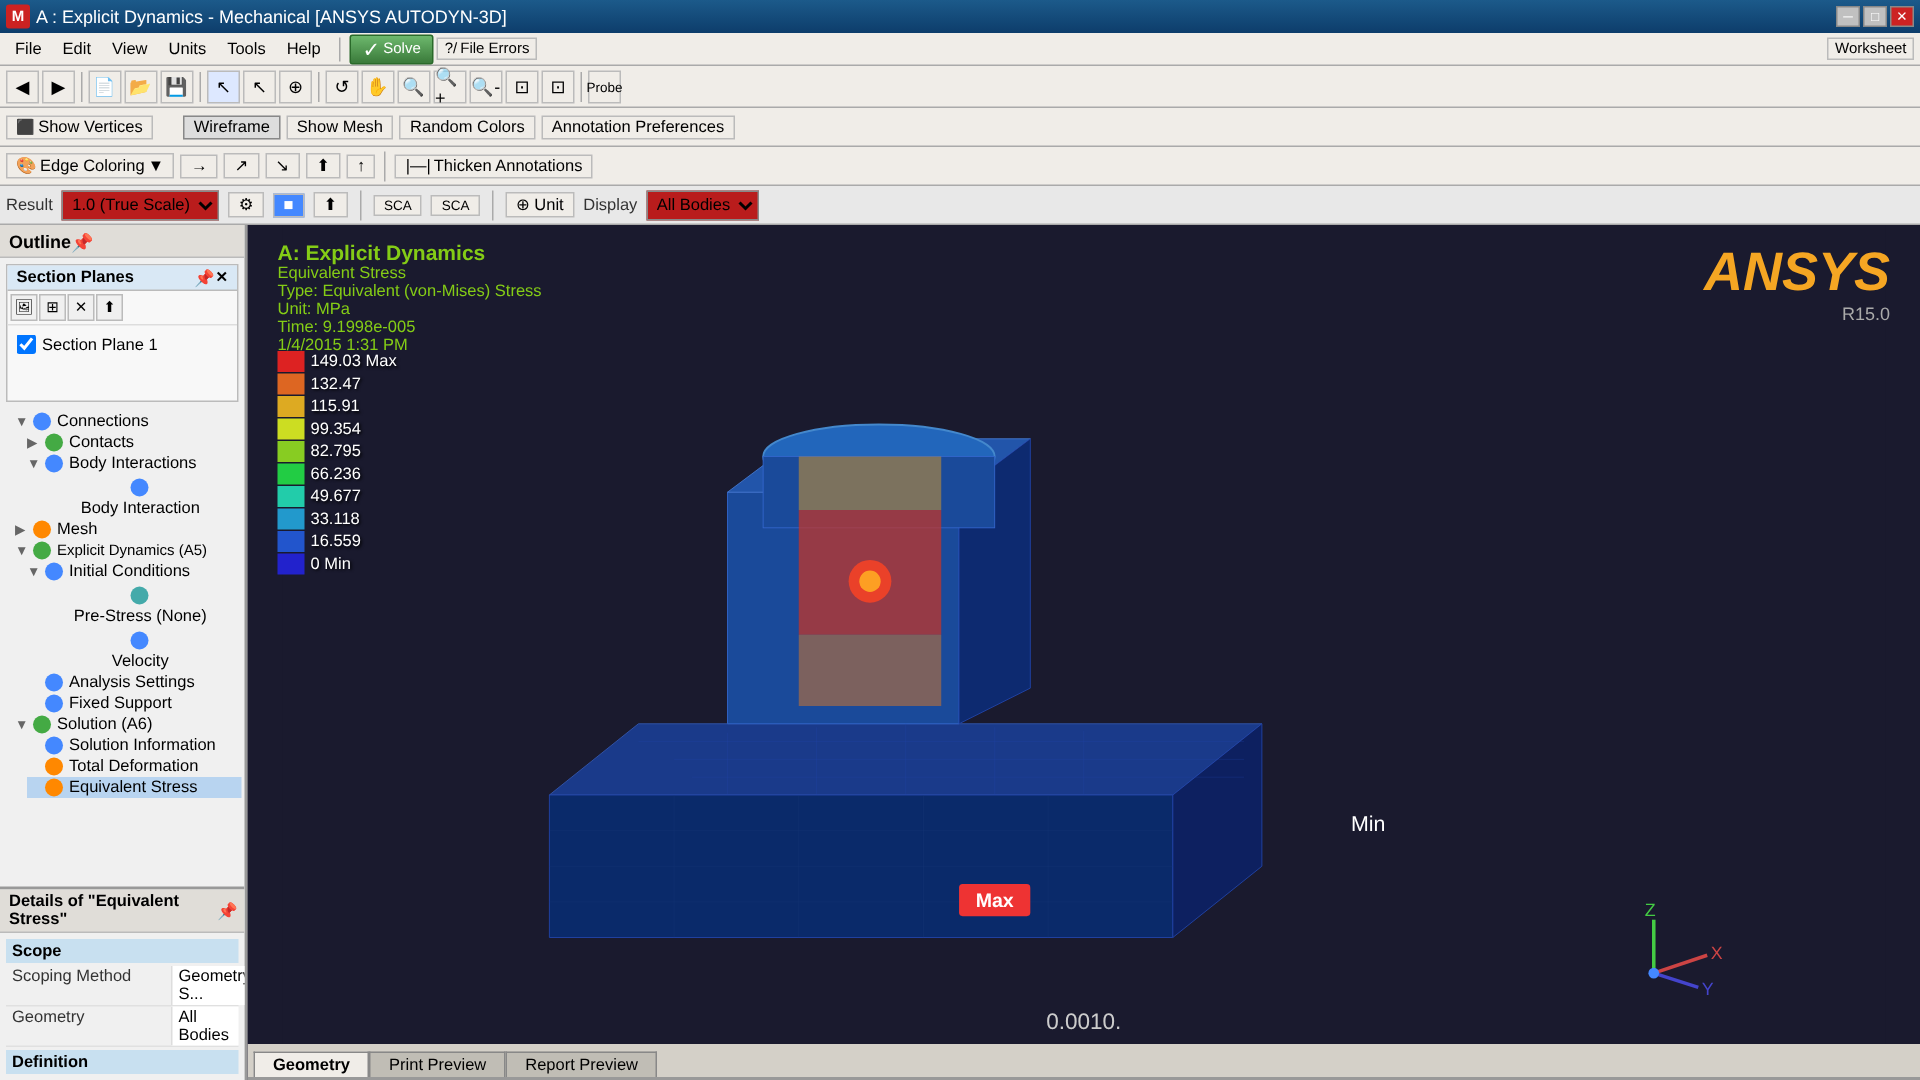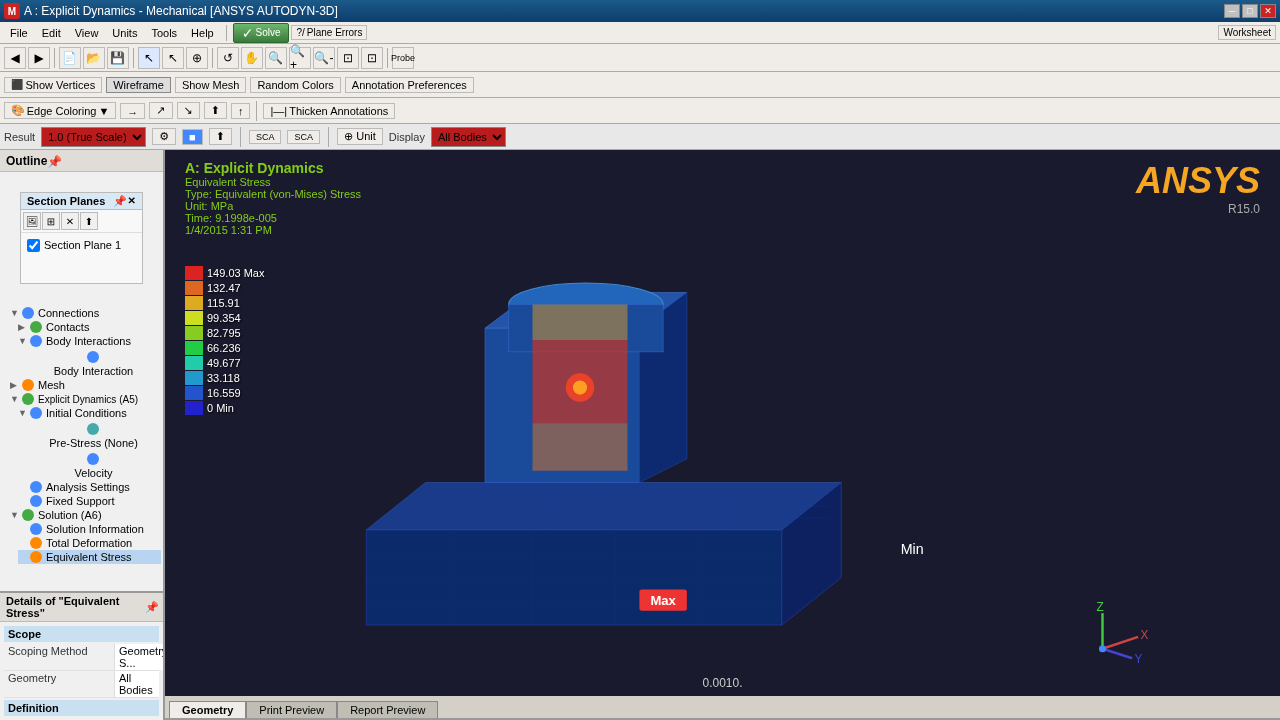--- a/index.html
+++ b/index.html
@@ -53,21 +53,21 @@
     #toolbar2 {
       height: 26px;
       background: #f0ede8;
       display: flex;
       align-items: center;
       padding: 0 4px;
       border-bottom: 1px solid #aaa;
       gap: 4px;
     }
     .tb2-btn { padding: 1px 6px; background: #f0ede8; border: 1px solid #bbb; font-size: 11px; cursor: pointer; display: flex; align-items: center; gap: 2px; }
-    .tb2-active { background: #ddd; border: 1px solid #888; }
+    .tb2-active { background: #ddd; border: 1px solid #888; margin-left: 16px; }
 
     
     #toolbar3 {
       height: 26px;
       background: #f0ede8;
       display: flex;
       align-items: center;
       padding: 0 4px;
       border-bottom: 1px solid #aaa;
       gap: 4px;
@@ -111,37 +111,37 @@
       align-items: center;
       padding: 0 6px;
       font-size: 12px;
       font-weight: bold;
     }
 
     
     #section-planes-panel {
       background: #f8f8f8;
       border: 1px solid #bbb;
-      margin: 20px;
+      margin: 4px;
       flex-shrink: 0;
     }
     #section-planes-header {
       background: #d9e8f5;
       border-bottom: 1px solid #bbb;
       padding: 2px 6px;
       font-size: 11px;
       font-weight: bold;
       display: flex;
       align-items: center;
       justify-content: space-between;
     }
     #section-planes-toolbar { display: flex; gap: 1px; padding: 2px; border-bottom: 1px solid #ddd; }
     .sp-btn { width: 18px; height: 18px; font-size: 10px; border: 1px solid #bbb; background: #f0f0f0; display: flex; align-items: center; justify-content: center; cursor: pointer; }
     #section-planes-content { padding: 4px; min-height: 50px; }
-    .sp-item { display: flex; gap: 4px; font-size: 11px; padding: 2px; }
+    .sp-item { display: flex; align-items: center; gap: 4px; font-size: 11px; padding: 2px; }
 
     
     #tree-area { flex: 1; overflow-y: auto; padding: 2px; font-size: 11px; }
     .tree-node { padding: 1px 0; display: flex; align-items: center; gap: 2px; white-space: nowrap; cursor: pointer; }
     .tree-indent-1 { margin-left: 8px; }
     .tree-indent-2 { margin-left: 16px; }
     .tree-indent-3 { margin-left: 24px; flex-direction: column; }
     .tree-expand { font-size: 9px; color: #666; width: 10px; }
     .icon-circle { display: inline-block; width: 12px; height: 12px; border-radius: 50%; background: #5588cc; margin-right: 2px; }
     .icon-green { background: #44aa44; }
@@ -196,21 +196,21 @@
       right: 0;
     }
     .vp-tab { padding: 2px 12px; background: #c0bdb5; border: 1px solid #888; border-bottom: none; font-size: 11px; cursor: pointer; }
     .vp-tab.active { background: #f0ede8; font-weight: bold; }
     #viewport-3d { flex: 1; position: relative; width: 100%; height: calc(100% - 24px); }
 
     
     #color-scale {
       position: absolute;
       left: 20px;
-      top: 116px;
+      top: 84px;
       color: white;
       font-size: 11px;
     }
     .cs-row { display: flex; align-items: center; gap: 4px; margin-bottom: 1px; }
     .cs-box { width: 18px; height: 14px; }
     .cs-label { font-size: 11px; color: white; text-shadow: 1px 1px 2px #000; }
 
     
     #viewport-info {
       position: absolute;
@@ -235,21 +235,21 @@
     
     #svg-model { width: 100%; height: 100%; }
 
     
     #coord-bar {
       position: absolute;
       bottom: 30px;
       left: 50%;
       transform: translateX(-50%);
       color: #ccc;
-      font-size: 12px;
+      font-size: 15px;
       display: flex;
     }
 
     .pin-icon { width: 12px; height: 12px; display: inline-block; cursor: pointer; }
     .close-icon-small { font-size: 10px; cursor: pointer; }
   </style>
 </head>
 <body>
 
 <div id="title-bar">
@@ -271,21 +271,21 @@
   <span class="menu-item">Units</span>
   <span class="menu-item">Tools</span>
   <span class="menu-item">Help</span>
   <div style="width:1px;height:16px;background:#aaa;margin:0 4px;"></div>
   <div class="tool-btn solve-btn">
     <span style="font-size:14px;">✓</span>
     <span>Solve</span>
   </div>
   <div class="tool-btn">
     <span>?/</span>
-    <span>Plane Errors</span>
+    <span>File Errors</span>
   </div>
   <div class="tool-btn" style="margin-left:auto;">
     <span>Worksheet</span>
   </div>
 </div>
 
 <div id="toolbar1">
   <div class="tb-btn">◀</div>
   <div class="tb-btn">▶</div>
   <div class="tb-separator"></div>

